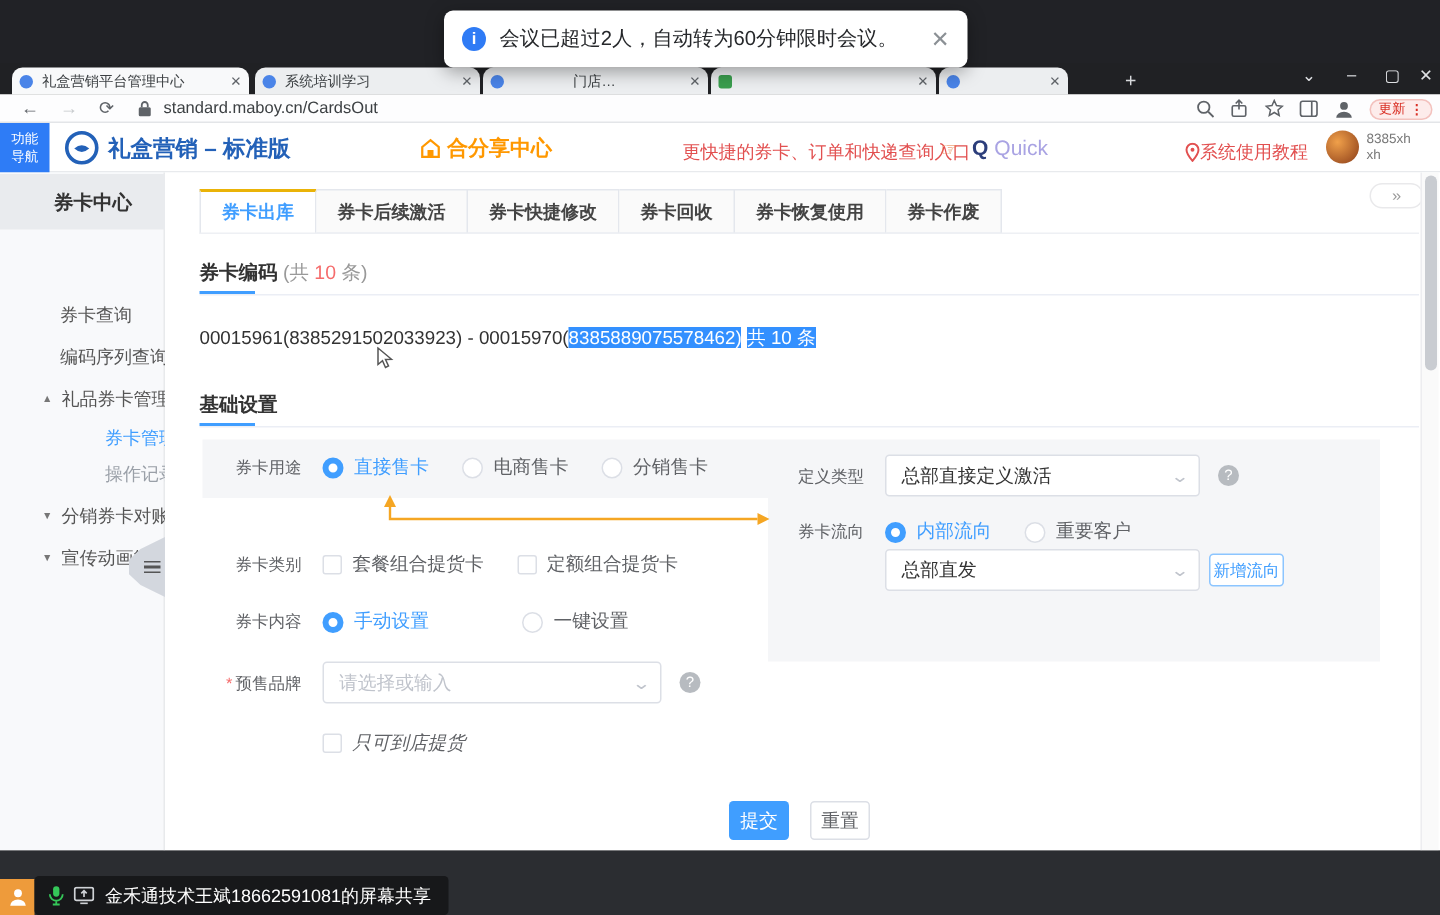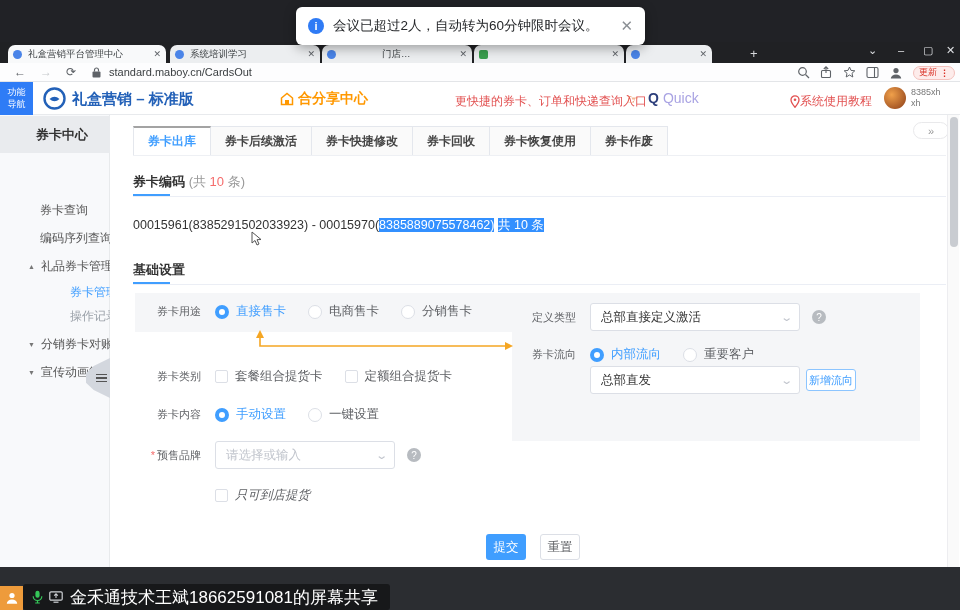--- a/index.html
+++ b/index.html
@@ -74,21 +74,21 @@
                  display:flex; align-items:center; justify-content:flex-end; padding-right:3px; }
   #side-handle .bars { width:11px; }
   #side-handle .bars div { height:1.6px; background:#555; margin:2px 0; }
 
   
   #main { position:absolute; left:110px; top:73px; width:850px; height:452px; background:#fff; }
   #mtabs { position:absolute; left:23px; top:11px; height:30px; display:flex; }
   .mtab { height:30px; padding:0 14px; display:flex; align-items:center; font-size:12px; color:#444;
           background:#fafafa; border:1px solid #e4e7ed; border-left:none; font-weight:bold; }
   .mtab:first-child { border-left:1px solid #e4e7ed; }
-  .mtab.on { background:#fff; color:#409eff; border-top:2px solid #a3a3a3; border-bottom-color:#fff; }
+  .mtab.on { background:#fff; color:#409eff; border-top:2px solid #eab308; border-bottom-color:#fff; }
   #mtabs-line { position:absolute; left:23px; top:40px; width:813px; height:1px; background:#eef0f4; }
   #expand-pill { position:absolute; left:803px; top:7px; width:36px; height:17px; border:1px solid #e9e9eb;
                  border-radius:9px; color:#999; font-size:11px; display:flex; align-items:center; justify-content:center; }
 
   .section-title { position:absolute; left:23px; font-size:13px; font-weight:bold; color:#333; }
   .section-title .cnt { font-weight:normal; color:#999; }
   .section-title .cnt b { color:#f56c6c; font-weight:normal; }
   .blue-bar { position:absolute; left:23px; width:37px; height:2px; background:#409eff; }
   .hdiv { position:absolute; left:23px; width:813px; height:1px; background:#ebeef5; }
 
@@ -121,21 +121,21 @@
 
   #vscroll { position:absolute; left:837px; top:0; width:12px; height:452px; background:#fafafa; border-left:1px solid #ededf0; }
   #vscroll .thumb { position:absolute; left:2px; top:2px; width:8px; height:130px; background:#c9ccd1; border-radius:4px; }
 
   
   #bottombar { position:absolute; left:0; top:567px; width:960px; height:43px; background:#2b2d31; }
   #cam-badge { position:absolute; left:0; top:19px; width:23px; height:24px; background:#ee9b3b;
                display:flex; align-items:center; justify-content:center; }
   #share-bubble { position:absolute; left:23px; top:17px; height:26px; background:#17181a; border-radius:3px;
                   display:flex; align-items:center; padding:0 12px 0 9px; }
-  #share-bubble .txt { color:#fff; font-size:17px; margin-left:7px; white-space:nowrap;text-align:center; }
+  #share-bubble .txt { color:#fff; font-size:12px; margin-left:7px; white-space:nowrap;text-align:center; }
 </style>
 </head>
 <body>
 
 <div id="browser" class="abs">
   <div id="tabstrip">
     <div id="btabs">
         <div class="btab active" style="left: 8px; width: 158px;">
           <span class="fav "></span>
                  <span class="t">礼盒营销平台管理中心</span>
@@ -347,37 +347,37 @@
           </span>
           <span class="ritem">
             <span class="cbox"></span>
                    <span class="rl">定额组合提货卡</span>
           </span>
         </div>
     </div>
 
     <div class="frow" style="left:25px; top:291px;">
       <div class="flabel">券卡内容</div>
-      <div id="content-opts" style="display:flex;">
+      <div id="content-opts" style="display:flex;gap:40px;">
           <span class="ritem on">
             <span class="rdot on"></span>
                    <span class="rl">手动设置</span>
           </span>
           <span class="ritem">
             <span class="rdot "></span>
                    <span class="rl">一键设置</span>
           </span>
         </div>
     </div>
 
     <div class="frow" style="left:25px; top:326px;">
       <div class="flabel">
         <span class="req">*</span><span>预售品牌</span>
       </div>
-      <div class="select" style="width:180px;">
+      <div class="select" style="width:226px;">
         <span class="ph">请选择或输入</span>
         <span class="chev">⌄</span>
       </div>
       <div class="help">?</div>
     </div>
 
     <div class="frow" style="left:25px; top:372px;font-style:italic;">
       <div class="flabel"></div>
       <div class="ritem">
         <span class="cbox"></span>

